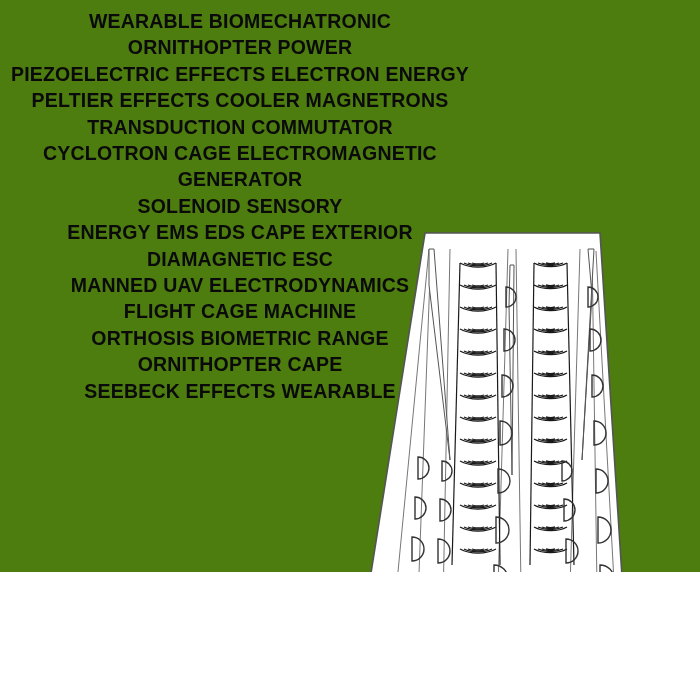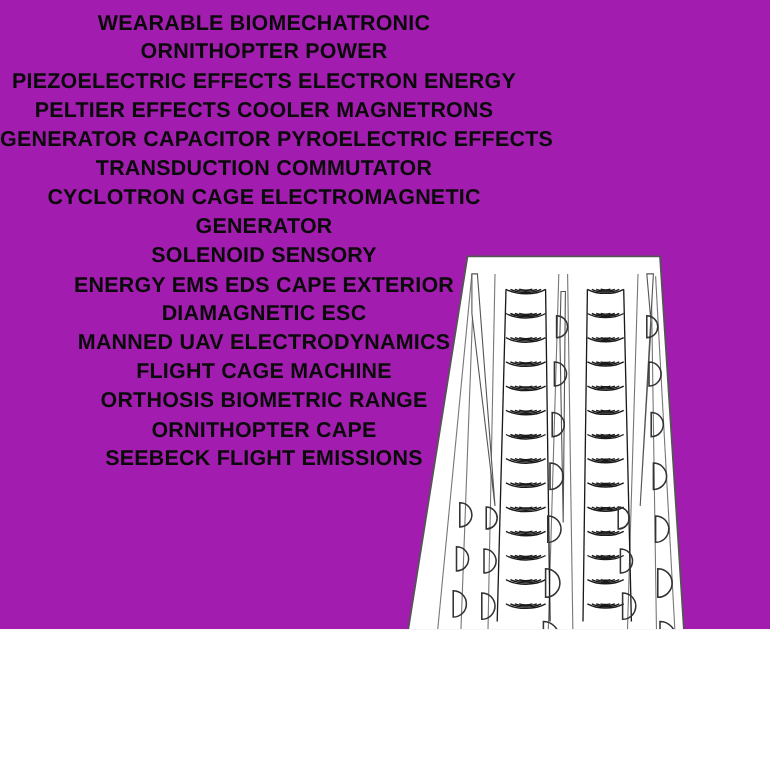--- a/index.html
+++ b/index.html
@@ -4,21 +4,21 @@
 <style>
   html, body {
     margin: 0;
     padding: 0;
     background: #ffffff;
   }
   #page {
     position: relative;
     width: 700px;
     height: 572px;
-    background: #a21caf;
+    background: #4d7c0f;
     overflow: hidden;
     font-family: "Liberation Sans", sans-serif;
   }
   #text-block {
     position: absolute;
     left: 0;
     top: 8px;
     width: 480px;
     text-align: center;
     color: #000000;
@@ -46,32 +46,31 @@
 </head>
 <body>
 
 <div id="page">
 
   <div id="text-block">
     <div class="line">WEARABLE BIOMECHATRONIC</div>
     <div class="line">ORNITHOPTER POWER</div>
     <div class="line">PIEZOELECTRIC EFFECTS ELECTRON ENERGY</div>
     <div class="line">PELTIER EFFECTS COOLER MAGNETRONS</div>
-    <div class="line">GENERATOR CAPACITOR PYROELECTRIC EFFECTS</div>
     <div class="line">TRANSDUCTION COMMUTATOR</div>
     <div class="line">CYCLOTRON CAGE ELECTROMAGNETIC</div>
     <div class="line">GENERATOR</div>
     <div class="line">SOLENOID SENSORY</div>
     <div class="line">ENERGY EMS EDS CAPE EXTERIOR</div>
     <div class="line">DIAMAGNETIC ESC</div>
     <div class="line">MANNED UAV ELECTRODYNAMICS</div>
     <div class="line">FLIGHT CAGE MACHINE</div>
     <div class="line">ORTHOSIS BIOMETRIC RANGE</div>
     <div class="line">ORNITHOPTER  CAPE</div>
-    <div class="line">SEEBECK FLIGHT EMISSIONS</div>
+    <div class="line">SEEBECK EFFECTS WEARABLE</div>
   </div>
 
   <div id="figure">
     <svg width="370" height="450" viewBox="0 0 370 450" xmlns="http://www.w3.org/2000/svg">
 
       <polygon points="95,8 270,8 297,430 28,430" fill="#ffffff" stroke="#555555" stroke-width="1.6"></polygon>
 
       <line x1="28" y1="430" x2="297" y2="430" stroke="#444444" stroke-width="2"></line>
       <line x1="120" y1="434" x2="200" y2="434" stroke="#222222" stroke-width="2.5"></line>
 

